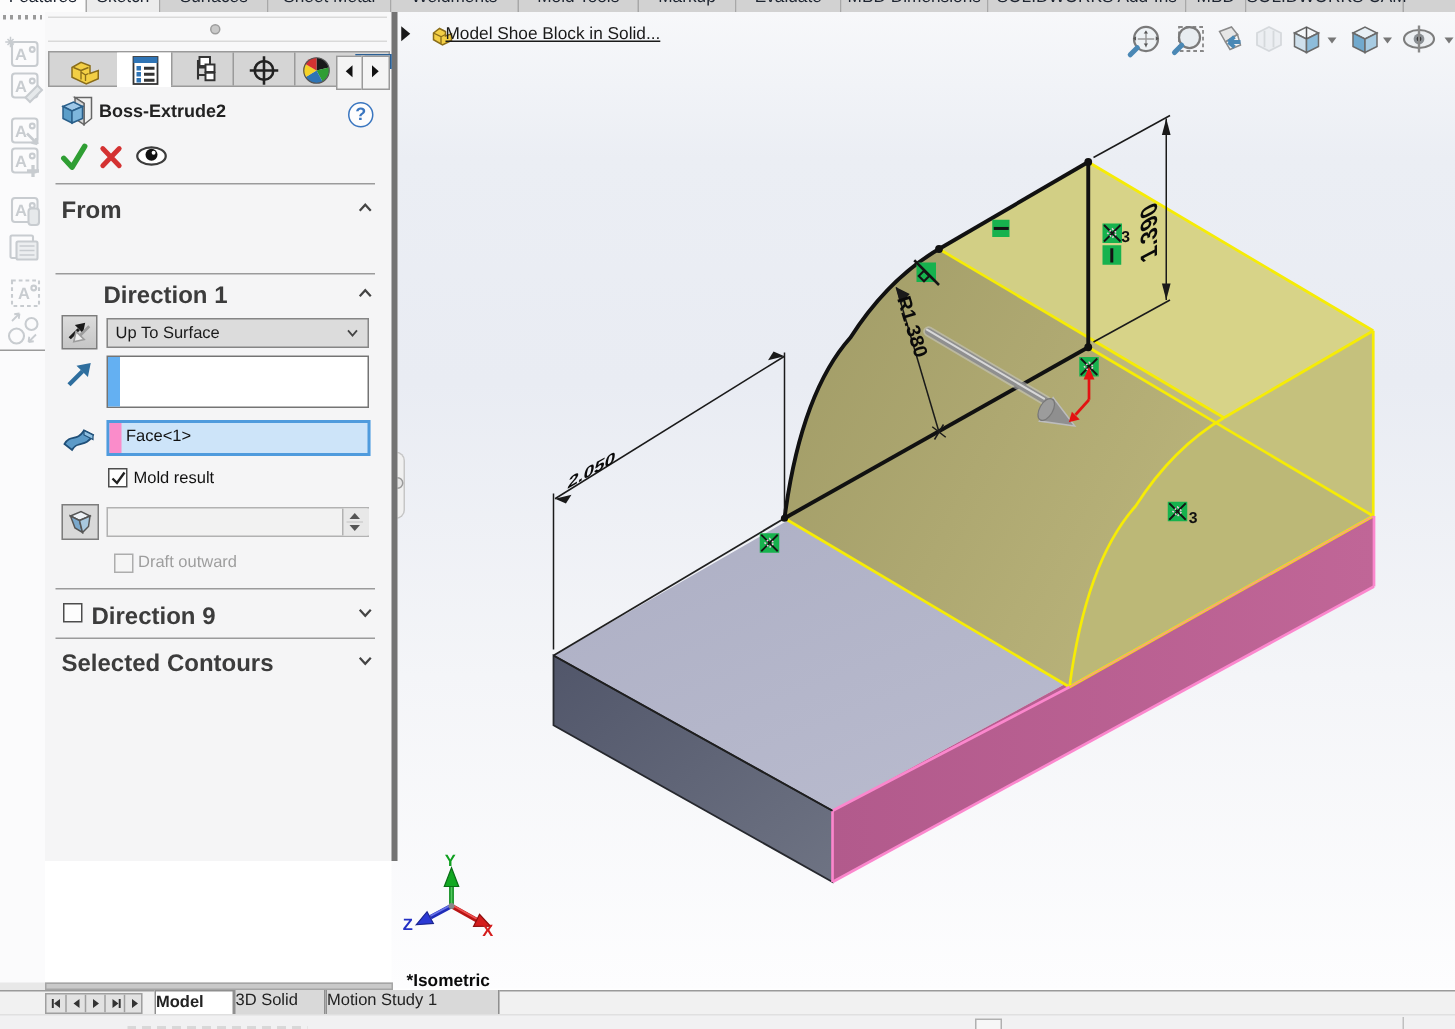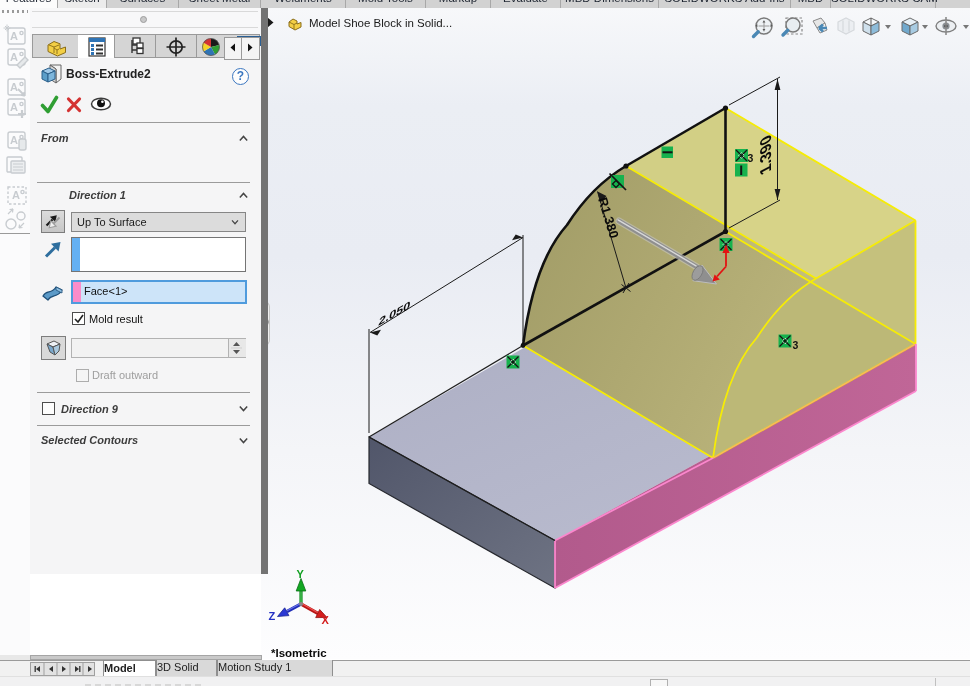--- a/index.html
+++ b/index.html
@@ -10,22 +10,22 @@
   
   #cmdstrip{left:0;top:0;width:970px;height:8px;background:#d2d2d2;overflow:hidden;}
   #cmdstrip .tabs{position:absolute;left:0;top:-12px;height:21px;display:flex;}
   #cmdstrip .ct{height:21px;line-height:21px;font-size:11.5px;color:#1d2430;text-align:center;
     background:#d2d2d2;border-right:1px solid #a8a8a8;white-space:nowrap;box-sizing:border-box;}
   #cmdstrip .ct.w{background:#fcfcfc;}
   #cmdstrip .ct.l{background:#ececec;}
   
   #lstrip{left:0;top:8px;width:30px;height:652px;background:#fbfbfc;}
   
-  #panel{left:30px;top:8px;width:231px;height:566px;background:#f5f5f6;border-right:7px solid #737373;}
-  .sect{position:absolute;left:11px;font-size:11px;font-weight:bold;color:#3c3c3c;font-style:italic;}
+  #panel{left:30px;top:8px;width:231px;height:566px;background:#f5f5f6;border-right:4px solid #737373;}
+  .sect{position:absolute;left:11px;font-size:16px;font-weight:bold;color:#3c3c3c;}
   .divid{position:absolute;left:7px;width:213px;height:1px;background:#9b9b9b;}
   .caret{position:absolute;width:9px;height:9px;}
   .drop{position:absolute;left:41px;width:175px;height:20px;background:#dcdcdc;border:1px solid #868686;
      box-sizing:border-box;font-size:11px;color:#1a1a1a;line-height:18px;padding-left:5px;}
   .dchev{position:absolute;right:6px;top:6px;width:8px;height:6px;}
   
   #tabbar{left:0;top:660px;width:970px;height:16px;background:#f1f1f1;}
   #statusbar{left:0;top:676px;width:970px;height:10px;background:#f1f1f2;border-top:1px solid #e0e0e0;}
   .btab{position:absolute;top:0;height:34px;box-sizing:border-box;border:1px solid #8f8f8f;border-top:none;
      font-size:11px;color:#222;text-align:left;line-height:15px;background:#d9d9d9;}
@@ -38,21 +38,21 @@
 
 <div class="abs" id="vp"></div>
 
 <svg class="abs" style="left:267px;top:17px" width="7" height="11" viewBox="0 0 7 11">
     <path d="M0.5 0.5 L6.5 5.5 L0.5 10.5 Z" fill="#1a1a1a"></path>
   </svg>
 <svg class="abs" style="left:287px;top:15px" width="18" height="17" viewBox="0 0 18 17">
   <path d="M2 7 L6 4 L10 6 L10 9 L14 7.5 L14 12 L8 15 L2 11.5 Z" fill="#f3cf45" stroke="#8a6d1a" stroke-width="1"></path>
   <path d="M2 7 L7 9.5 L7 14 M7 9.5 L10 8" fill="none" stroke="#8a6d1a" stroke-width="0.9"></path>
 </svg>
-<div class="abs" style="left:309px;top:17px;font-size:11.5px;color:#1a1a1a;">Model Shoe Block in Solid...</div>
+<div class="abs" style="left:297px;top:17px;font-size:11.5px;color:#1a1a1a;text-decoration:underline;">Model Shoe Block in Solid...</div>
 
 <div class="abs" style="left:258px;top:301px;width:11px;height:43px;background:#f0f0f0;border:1px solid #c6c6c6;border-left:none;border-radius:0 6px 6px 0;"></div>
 <div class="abs" style="left:261px;top:318px;width:6px;height:6px;border-radius:50%;background:#e6e6e6;border:1px solid #9a9a9a;"></div>
 
 <svg class="abs" style="left:750px;top:16px" width="220" height="30" viewBox="0 0 220 30">
 
   <g>
     <circle cx="14" cy="10" r="8" fill="#eef2f5" stroke="#7a7a7a" stroke-width="1.5"></circle>
     <path d="M14 4.5 L14 15.5 M8.5 10 L19.5 10" stroke="#9a9a9a" stroke-width="1"></path>
     <path d="M14 3.6 L12.2 6 L15.8 6 Z M14 16.4 L12.2 14 L15.8 14 Z M3.6 10 L6 8.2 L6 11.8 Z M24.4 10 L22 8.2 L22 11.8 Z" fill="#555" transform="translate(0,0) scale(0.82) translate(3,1.8)"></path>

